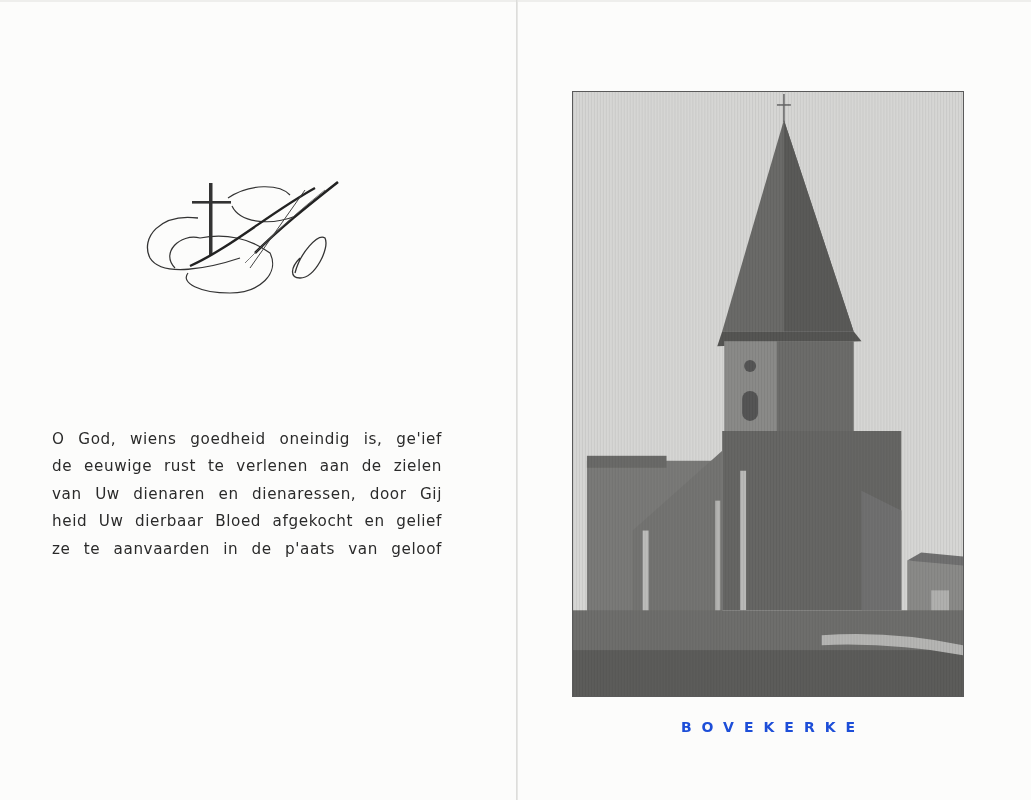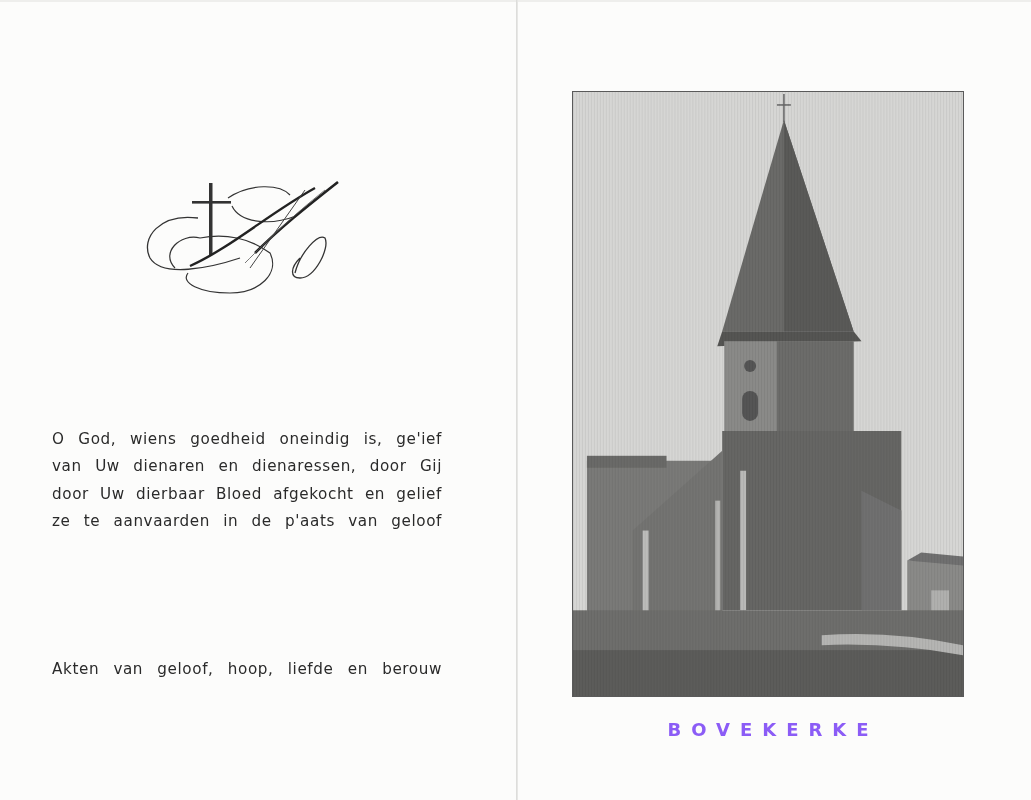--- a/index.html
+++ b/index.html
@@ -36,22 +36,22 @@
       text-align: justify; text-align-last: justify; color: #2a2a2a;
     }
     .photo {
       position: absolute; left: 572px; top: 91px; width: 392px; height: 606px;
       border: 1px solid #5a5a5a; box-sizing: border-box; overflow: hidden;
       background: #cfcfcd;
     }
     .photo svg { display: block; width: 100%; height: 100%; }
     .place-name {
       position: absolute; left: 572px; top: 719px; width: 392px;
-      text-align: center; font-size: 18px; font-weight: bold;
-      letter-spacing: 10px; color: #8b5cf6; padding-left: 10px; box-sizing: border-box;
+      text-align: center; font-size: 14px; font-weight: bold;
+      letter-spacing: 10px; color: #1d4ed8; padding-left: 10px; box-sizing: border-box;
     }
   </style>
 </head>
 <body>
 
 <div class="card">
   <div class="top-edge"></div>
 
   <div class="page-left">
     <div class="monogram">
@@ -70,26 +70,26 @@
         <path d="M115 75 C140 50, 165 30, 198 4" stroke="#222" stroke-width="2.6" fill="none"></path>
         <path d="M105 85 C130 60, 150 40, 185 12" stroke="#555" stroke-width="0.8" fill="none"></path>
         <path d="M165 12 L110 90" stroke="#444" stroke-width="1" fill="none"></path>
 
         <path d="M160 80 C150 90, 150 100, 160 100 C175 100, 190 70, 185 60 C178 55, 160 75, 155 95" stroke="#333" stroke-width="1.3" fill="none"></path>
       </svg>
     </div>
 
     <div class="prayer">
       <span class="line">O God, wiens goedheid oneindig is, ge'ief</span>
+      <span class="line">de eeuwige rust te verlenen aan de zielen</span>
       <span class="line">van Uw dienaren en dienaressen, door Gij</span>
-      <span class="line">door Uw dierbaar Bloed afgekocht en gelief</span>
+      <span class="line">heid Uw dierbaar Bloed afgekocht en gelief</span>
       <span class="line">ze te aanvaarden in de p'aats van geloof</span>
     </div>
 
-    <div class="acts">Akten van geloof, hoop, liefde en berouw</div>
   </div>
 
   <div class="fold"></div>
 
   <div class="page-right"></div>
 
   <div class="photo">
     <svg viewBox="0 0 392 606" preserveAspectRatio="none">
       <defs>
         <pattern id="grain" width="3" height="3" patternUnits="userSpaceOnUse">

